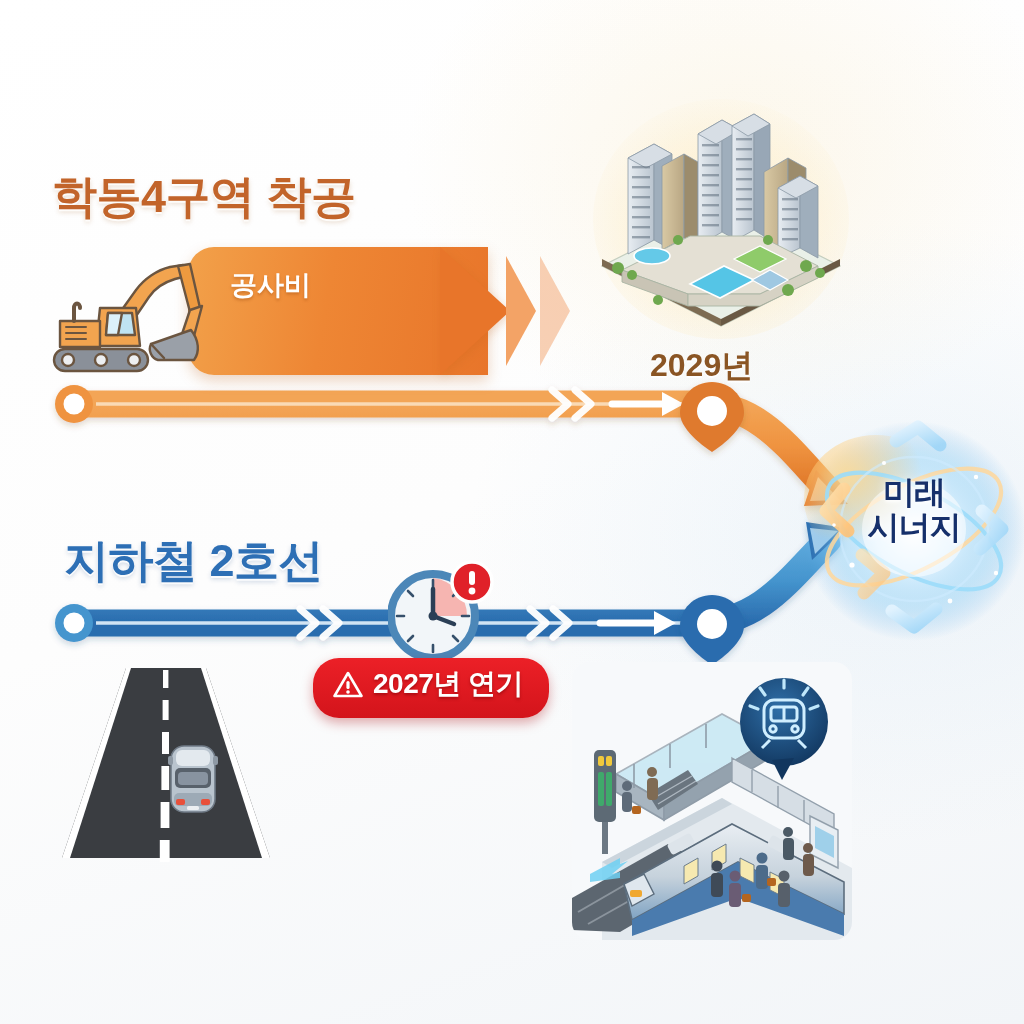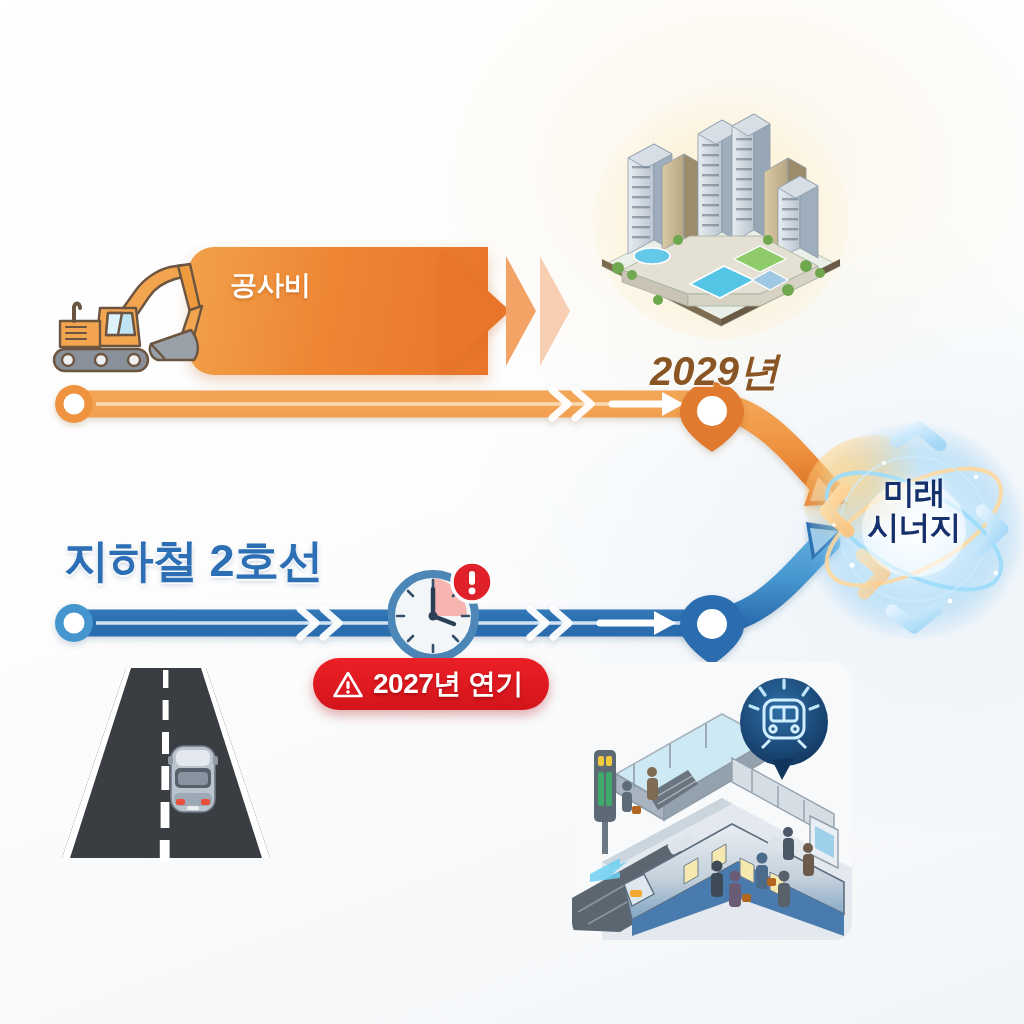--- a/index.html
+++ b/index.html
@@ -34,25 +34,24 @@
     text-shadow: 0 2px 0 rgba(255,255,255,0.85), 0 3px 5px rgba(150,80,20,0.22);
   }
   #title-subway {
     left: 64px; top: 538px;
     font-size: 45px;
     color: #2D6FB5;
     text-shadow: 0 2px 0 rgba(255,255,255,0.85), 0 3px 5px rgba(25,70,130,0.22);
   }
   #year-2029 {
     left: 650px; top: 344px;
-    font-size: 40px; font-weight: 900;
+    font-size: 32px; font-weight: 900;
     color: #8A5524;
     text-shadow: 0 2px 0 rgba(255,255,255,0.8);
     white-space: nowrap;
-    font-style: italic;
   }
 
   
   #cost-banner {
     left: 188px; top: 247px;
     width: 322px; height: 128px;
   }
   #cost-banner .body {
     position: absolute; left: 0; top: 0;
     width: 300px; height: 128px;
@@ -97,21 +96,21 @@
   }
 
   
   #tracks { left: 0; top: 0; width: 1024px; height: 1024px; }
 
   
   #delay-badge {
     left: 313px; top: 658px;
     height: 52px;
     display: flex; align-items: center; gap: 10px;
-    padding: 0 26px 0 20px;
+    padding: 0 26px 8px 20px;
     background: linear-gradient(180deg, #EC2027 0%, #D3141B 100%);
     border-radius: 26px;
     box-shadow: 0 5px 12px rgba(170,15,20,0.35);
   }
   #delay-badge .warn-tri { display:block; }
   #delay-badge .txt {
     font-size: 28px; font-weight: 900; color: #ffffff;
     text-shadow: 0 2px 3px rgba(120,0,5,0.5);
     white-space: nowrap; letter-spacing: -0.5px;
   }
@@ -207,20 +206,21 @@
         <polygon points="815,554 838,531 810,528" fill="#BFE0F6" opacity="0.85"></polygon>
       </g>
     </g>
 
     <g>
       <path d="M 712 595 C 694 595 680 609 680 626 C 680 645 712 665 712 665 C 712 665 744 645 744 626 C 744 609 730 595 712 595 Z" fill="#2A6CAE" filter="url(#softShadowB)"></path>
       <circle cx="712" cy="624" r="15" fill="#ffffff"></circle>
     </g>
   </svg>
 
+  <div class="abs hd" id="title-construction">학동4구역 착공</div>
 
   <div class="abs hd" id="title-subway">지하철 2호선</div>
 
   <div class="abs" id="year-2029">2029년</div>
 
   <div class="abs" id="cost-banner">
     <div class="body"></div>
     <div class="tip"></div>
     <div class="bchev b1" style="left:318px"></div>
     <div class="bchev b2" style="left:352px"></div>

